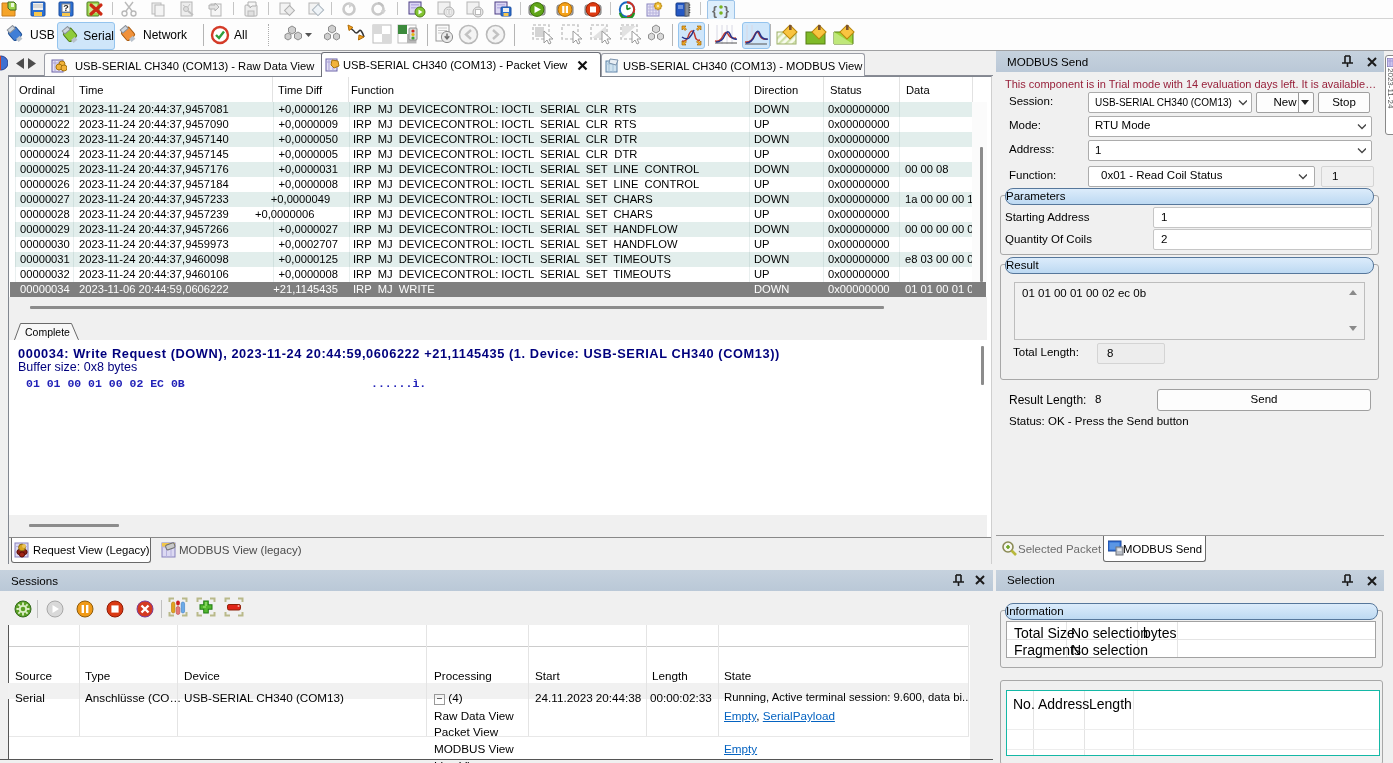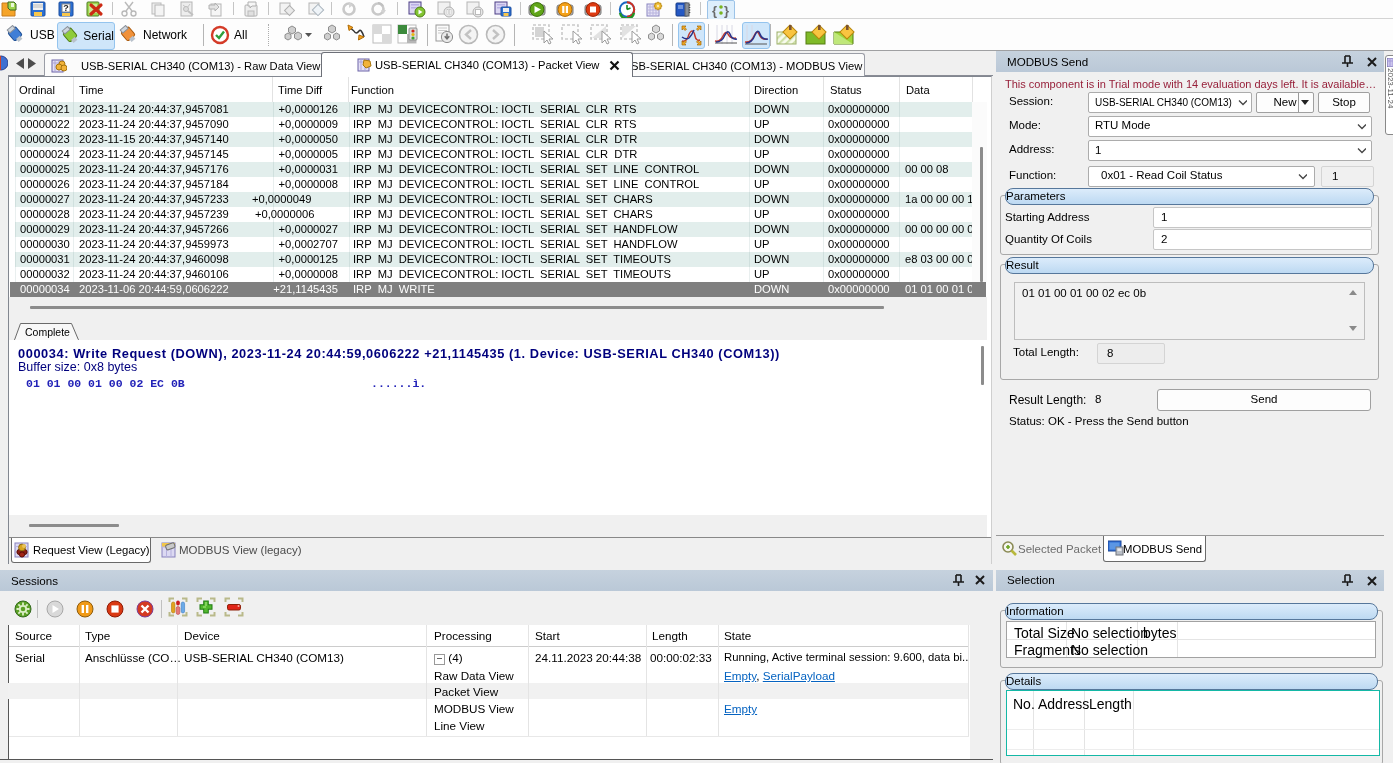--- a/index.html
+++ b/index.html
@@ -20,21 +20,21 @@
 .pin{position:absolute;top:4px;width:13px;height:13px;}
 .pill{position:absolute;height:15px;background:linear-gradient(#dcecfb,#bdd9f2);border:1px solid #56779b;border-radius:8px;line-height:14px;font-size:11.5px;}
 .gbox{position:absolute;border:1px solid #a8a8a8;border-radius:2px;}
 .combo{position:absolute;background:#fff;border:1px solid #acacac;border-radius:2px;}
 .chev{position:absolute;width:9px;height:9px;}
 .lbl{position:absolute;font-size:11.5px;color:#000;white-space:nowrap;}
 .btn{position:absolute;background:#fdfdfd;border:1px solid #a0a0a0;border-radius:2px;text-align:center;font-size:11.5px;}
 .link{color:#0563c1;text-decoration:underline;}
 .scrl{position:absolute;background:#8c8c8c;}
 svg{display:block;}
-#sessions .lbl{font-size:11.7px;}
+#sessions .lbl{font-size:11.7px;margin-top:40px;}
 #rightp .itbl .lbl{font-size:14px;}
 </style>
 </head>
 <body>
 <div id="app">
 
   <div class="tb" id="tb1" style="top:0;height:18px;border-bottom:1px solid #d4d4d4;">
     <div class="ico" style="left:1px">
         <svg width="16" height="16">
           <path d="M1 2 L8 2 L8 5 L14 5 L14 15 L1 15 Z" fill="#f5a429" stroke="#c87d1d"></path>
@@ -458,23 +458,23 @@
       </svg>
       <div class="abs" style="left:0;top:24px;width:985px;height:1px;background:#898c95;"></div>
     <div class="tabtop" style="left:36px;top:2px;width:277px;height:23px;border-color:#9a9da6;background:#fbfbfb;">
       <svg width="16" height="16" style="margin-left:6px">
           <rect x="1" y="2" width="11" height="12" fill="#e4e0f5" stroke="#6c64a8"></rect>
           <path d="M1 5 h11 M4 2 v12 M8 2 v12" stroke="#aaa3d6"></path>
           <circle cx="11" cy="6" r="3" fill="#f2b33a" stroke="#a8760e"></circle>
           <circle cx="8" cy="9" r="3" fill="#f2b33a" stroke="#a8760e"></circle>
           <circle cx="13" cy="10" r="3" fill="#f2b33a" stroke="#a8760e"></circle>
         </svg>
-      <span style="margin-left:14px">USB-SERIAL CH340 (COM13) - Raw Data View</span>
+      <span style="margin-left:8px">USB-SERIAL CH340 (COM13) - Raw Data View</span>
     </div>
-    <div class="tabtop" style="left:313px;top:1px;width:278px;height:24px;border-color:#6d7078;background:#fff;z-index:2;padding-left:32px;">
+    <div class="tabtop" style="left:313px;top:1px;width:278px;height:24px;border-color:#6d7078;background:#fff;z-index:2;">
       <svg width="16" height="16" style="margin-left:3px;flex:none">
           <rect x="1" y="2" width="11" height="12" fill="#e4e0f5" stroke="#6c64a8"></rect>
           <path d="M1 5 h11 M4 2 v12 M8 2 v12" stroke="#aaa3d6"></path>
           <path d="M7 3 l6 1 l1 5 l-5 2 l-3 -3 Z" fill="#f2b33a" stroke="#a8760e"></path>
         </svg>
       <span style="margin-left:2px">USB-SERIAL CH340 (COM13) - Packet View</span>
       <svg width="11" height="11" style="position:absolute;right:12px;top:7px">
           <path d="M1.5 1.5 L9.5 9.5 M9.5 1.5 L1.5 9.5" stroke="#111" stroke-width="2.2"></path>
         </svg>
     </div>
@@ -520,21 +520,21 @@
         <div class="row" style="left:6px;top:15px;width:957px;">
           <span class="rc" style="left:5px">00000022</span>
           <span class="rc" style="left:64px">2023-11-24 20:44:37,9457090</span>
           <span class="rc" style="left:240px;width:83px;text-align:right">+0,0000009</span>
           <span class="rc" style="left:338px">IRP  MJ  DEVICECONTROL: IOCTL  SERIAL  CLR  RTS</span>
           <span class="rc" style="left:739px">UP</span>
           <span class="rc" style="left:813px">0x00000000</span>
         </div>
         <div class="row" style="left:6px;top:30px;width:957px;background:#e2eeec;">
           <span class="rc" style="left:5px">00000023</span>
-          <span class="rc" style="left:64px">2023-11-15 20:44:37,9457140</span>
+          <span class="rc" style="left:64px">2023-11-24 20:44:37,9457140</span>
           <span class="rc" style="left:240px;width:83px;text-align:right">+0,0000050</span>
           <span class="rc" style="left:338px">IRP  MJ  DEVICECONTROL: IOCTL  SERIAL  CLR  DTR</span>
           <span class="rc" style="left:739px">DOWN</span>
           <span class="rc" style="left:813px">0x00000000</span>
         </div>
         <div class="row" style="left:6px;top:45px;width:957px;">
           <span class="rc" style="left:5px">00000024</span>
           <span class="rc" style="left:64px">2023-11-24 20:44:37,9457145</span>
           <span class="rc" style="left:240px;width:83px;text-align:right">+0,0000005</span>
           <span class="rc" style="left:338px">IRP  MJ  DEVICECONTROL: IOCTL  SERIAL  CLR  DTR</span>
@@ -554,21 +554,21 @@
           <span class="rc" style="left:5px">00000026</span>
           <span class="rc" style="left:64px">2023-11-24 20:44:37,9457184</span>
           <span class="rc" style="left:240px;width:83px;text-align:right">+0,0000008</span>
           <span class="rc" style="left:338px">IRP  MJ  DEVICECONTROL: IOCTL  SERIAL  SET  LINE  CONTROL</span>
           <span class="rc" style="left:739px">UP</span>
           <span class="rc" style="left:813px">0x00000000</span>
         </div>
         <div class="row" style="left:6px;top:90px;width:957px;background:#e2eeec;">
           <span class="rc" style="left:5px">00000027</span>
           <span class="rc" style="left:64px">2023-11-24 20:44:37,9457233</span>
-          <span class="rc" style="left:237px;width:83px;text-align:left">+0,0000049</span>
+          <span class="rc" style="left:244px;width:83px;text-align:center">+0,0000049</span>
           <span class="rc" style="left:338px">IRP  MJ  DEVICECONTROL: IOCTL  SERIAL  SET  CHARS</span>
           <span class="rc" style="left:739px">DOWN</span>
           <span class="rc" style="left:813px">0x00000000</span>
           <span class="rc" style="left:890px;width:67px">1a 00 00 00 11 13</span>
         </div>
         <div class="row" style="left:6px;top:105px;width:957px;">
           <span class="rc" style="left:5px">00000028</span>
           <span class="rc" style="left:64px">2023-11-24 20:44:37,9457239</span>
           <span class="rc" style="left:240px;width:83px;text-align:left">+0,0000006</span>
           <span class="rc" style="left:338px">IRP  MJ  DEVICECONTROL: IOCTL  SERIAL  SET  CHARS</span>
@@ -890,21 +890,20 @@
       <div class="abs" style="left:130px;top:0;width:1px;height:35px;background:#e4e4e4"></div>
       <div class="abs" style="left:170px;top:0;width:1px;height:35px;background:#e4e4e4"></div>
       <div class="abs" style="left:0;top:17px;width:368px;height:1px;background:#e4e4e4"></div>
       <div class="lbl" style="left:7px;top:3px;">Total Size</div>
       <div class="lbl" style="left:64px;top:3px;">No selection</div>
       <div class="lbl" style="left:136px;top:3px;">bytes</div>
       <div class="lbl" style="left:7px;top:20px;">Fragments</div>
       <div class="lbl" style="left:64px;top:20px;">No selection</div>
     </div>
     <div class="gbox" style="left:4px;top:629px;width:381px;height:83px;border-radius:3px;"></div>
-    <div class="pill" style="left:9px;top:622px;width:371px;">Details</div>
     <div class="abs itbl" style="left:10px;top:639px;width:372px;height:64px;background:#fff;border:1px solid #14b8a6;">
       <div class="abs" style="left:26px;top:0;width:1px;height:64px;background:#e4e4e4"></div>
       <div class="abs" style="left:77px;top:0;width:1px;height:64px;background:#e4e4e4"></div>
       <div class="abs" style="left:126px;top:0;width:1px;height:64px;background:#e4e4e4"></div>
       <div class="abs" style="left:0;top:38px;width:372px;height:1px;background:#ededed"></div>
       <div class="abs" style="left:0;top:58px;width:372px;height:1px;background:#ededed"></div>
       <div class="lbl" style="left:6px;top:5px;">No.</div>
       <div class="lbl" style="left:31px;top:5px;">Address</div>
       <div class="lbl" style="left:82px;top:5px;">Length</div>
     </div>

